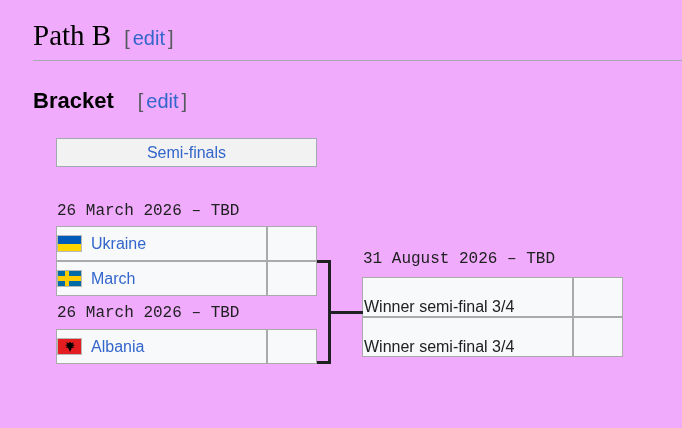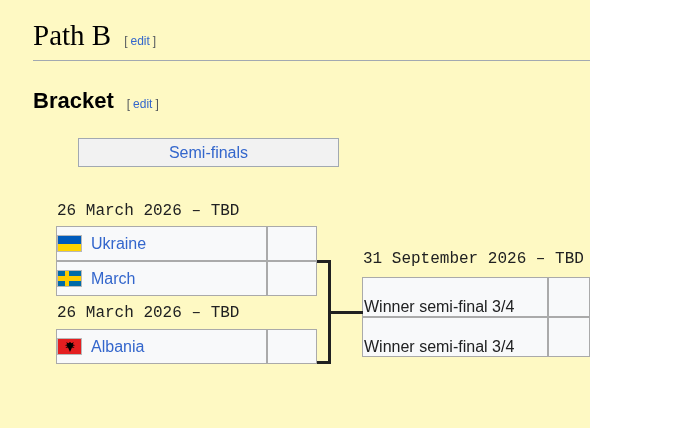--- a/index.html
+++ b/index.html
@@ -1,34 +1,34 @@
 <!DOCTYPE html>
 <html><head>
 <meta charset="utf-8">
 <style>
   html,body{margin:0;padding:0;background:#fff;}
   #screen{
-    position:relative;width:590px;height:428px;background:#fef9c3;
+    position:relative;width:682px;height:428px;background:#f0abfc;
     font-family:"Liberation Sans","DejaVu Sans",sans-serif;
     color:#202122;overflow:hidden;
   }
   
   .h2-row{position:absolute;left:33px;top:18px;display:flex;align-items:baseline;gap:13px;}
   .h2-title{font-family:"Liberation Serif","DejaVu Serif",serif;font-size:29px;font-weight:400;color:#000;line-height:34px;}
-  .editsection{font-size:12px;color:#54595d;white-space:nowrap;}
+  .editsection{font-size:20px;color:#54595d;white-space:nowrap;}
   .editsection .bracket{color:#54595d;}
   .editsection a{color:#3366cc;text-decoration:none;padding:0 3px;cursor:pointer;}
   .hrule{position:absolute;left:33px;top:60px;width:649px;height:0;border-top:1px solid #a2a9b1;}
-  .h3-row{position:absolute;left:33px;top:88px;display:flex;align-items:baseline;gap:13px;}
+  .h3-row{position:absolute;left:33px;top:88px;display:flex;align-items:baseline;gap:24px;}
   .h3-title{font-size:22px;font-weight:bold;color:#000;line-height:26px;}
   
   .round-header{
     position:absolute;top:138px;width:259px;height:27px;
     background:#f2f2f2;border:1px solid #a2a9b1;
-    text-align:center;line-height:27px;font-size:16px;color:#3366cc;cursor:pointer;margin-left:22px;
+    text-align:center;line-height:27px;font-size:16px;color:#3366cc;cursor:pointer;
   }
   #rh-semi{left:56px;}
   #rh-final{left:362px;}
   
   .match-date{position:absolute;font-size:16px;color:#202122;line-height:20px;font-family:Liberation Mono, monospace;}
   #date-sf1{left:57px;top:201px;}
   #date-sf2{left:57px;top:303px;}
   #date-final{left:363px;top:249px;}
   
   table.bracket-box{border-collapse:separate;border-spacing:0;position:absolute;}
@@ -117,21 +117,21 @@
             </svg>
           </span>
           <a class="team-link">Albania</a>
         </span>
       </td>
       <td class="score-cell"></td>
     </tr>
   </tbody>
     </table>
 
-  <div id="date-final" class="match-date">31 September 2026 – TBD</div>
+  <div id="date-final" class="match-date">31 August 2026 – TBD</div>
   <table id="tbl-final" class="bracket-box">
     <tbody>
         <tr>
       <td class="team-cell">
         <span class="team-inner">
           <span class="winner-text">Winner semi-final 3/4</span>
         </span>
       </td>
       <td class="score-cell"></td>
     </tr>

